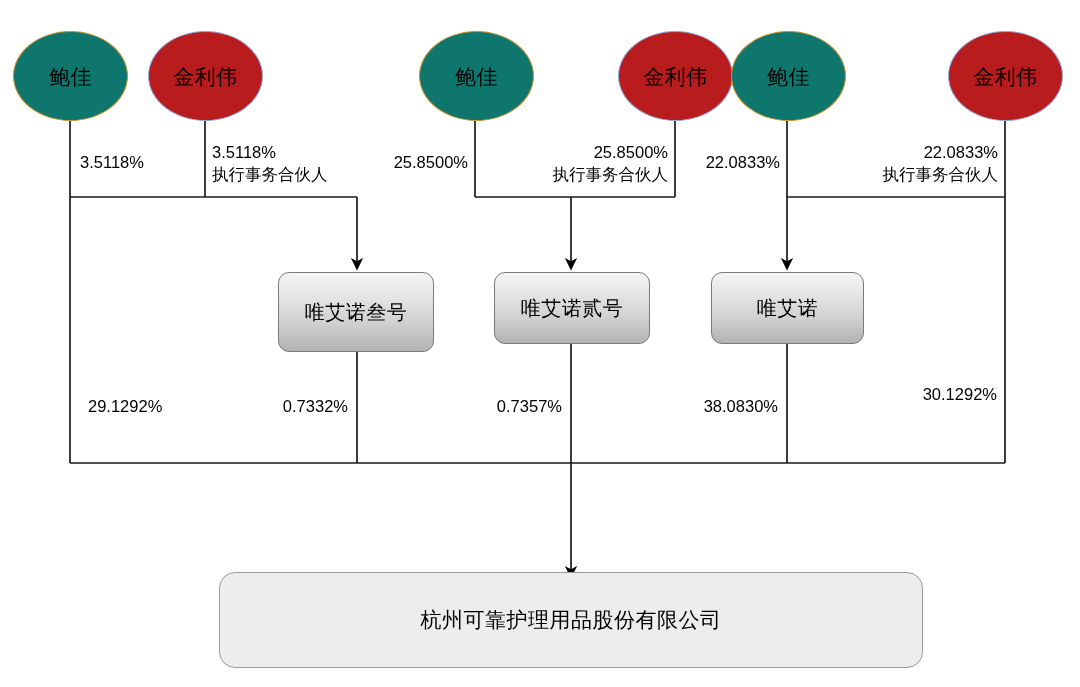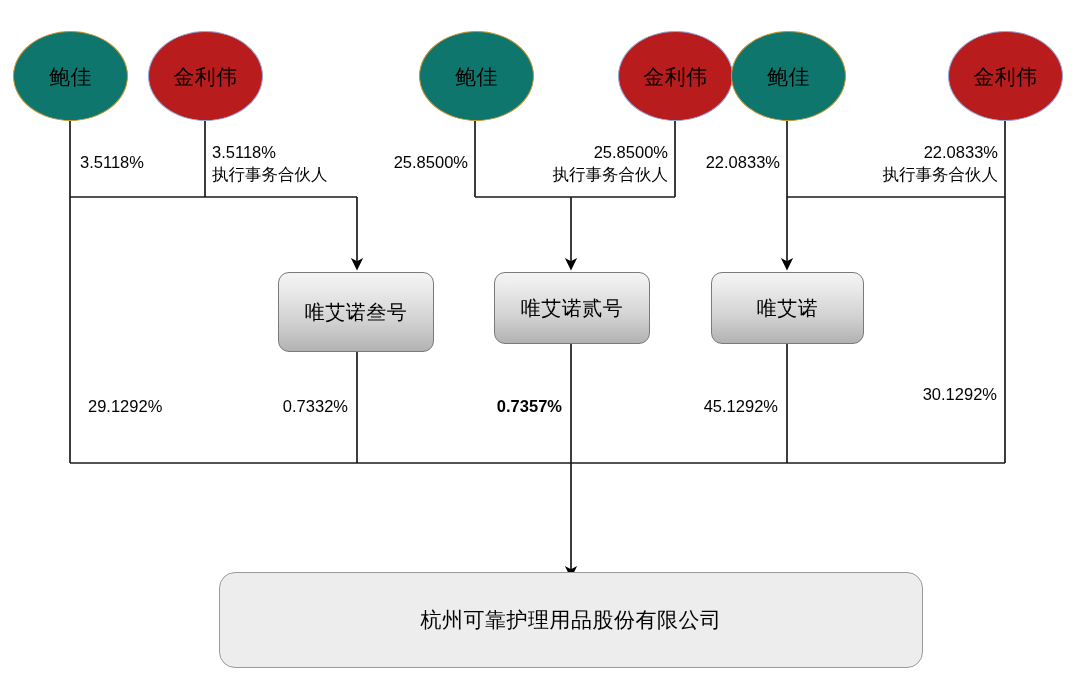--- a/index.html
+++ b/index.html
@@ -204,26 +204,26 @@
   </div>
 
   <div class="edge-label left-align" style="left:78px; top:396px;margin-left:10px;">
     <span>29.1292%</span>
   </div>
 
   <div class="edge-label right-align" style="left:244px; top:396px; width:104px;">
     <span>0.7332%</span>
   </div>
 
-  <div class="edge-label right-align" style="left:458px; top:396px; width:104px;font-weight:bold;">
+  <div class="edge-label right-align" style="left:458px; top:396px; width:104px;">
     <span>0.7357%</span>
   </div>
 
   <div class="edge-label right-align" style="left:674px; top:396px; width:104px;">
-    <span>45.1292%</span>
+    <span>38.0830%</span>
   </div>
 
   <div class="edge-label right-align" style="left:880px; top:384px; width:117px;">
     <span>30.1292%</span>
   </div>
 
   <div class="company-box" style="left:219px; top:572px; width:704px; height:96px;">
     <span class="company-label">杭州可靠护理用品股份有限公司</span>
   </div>
 

